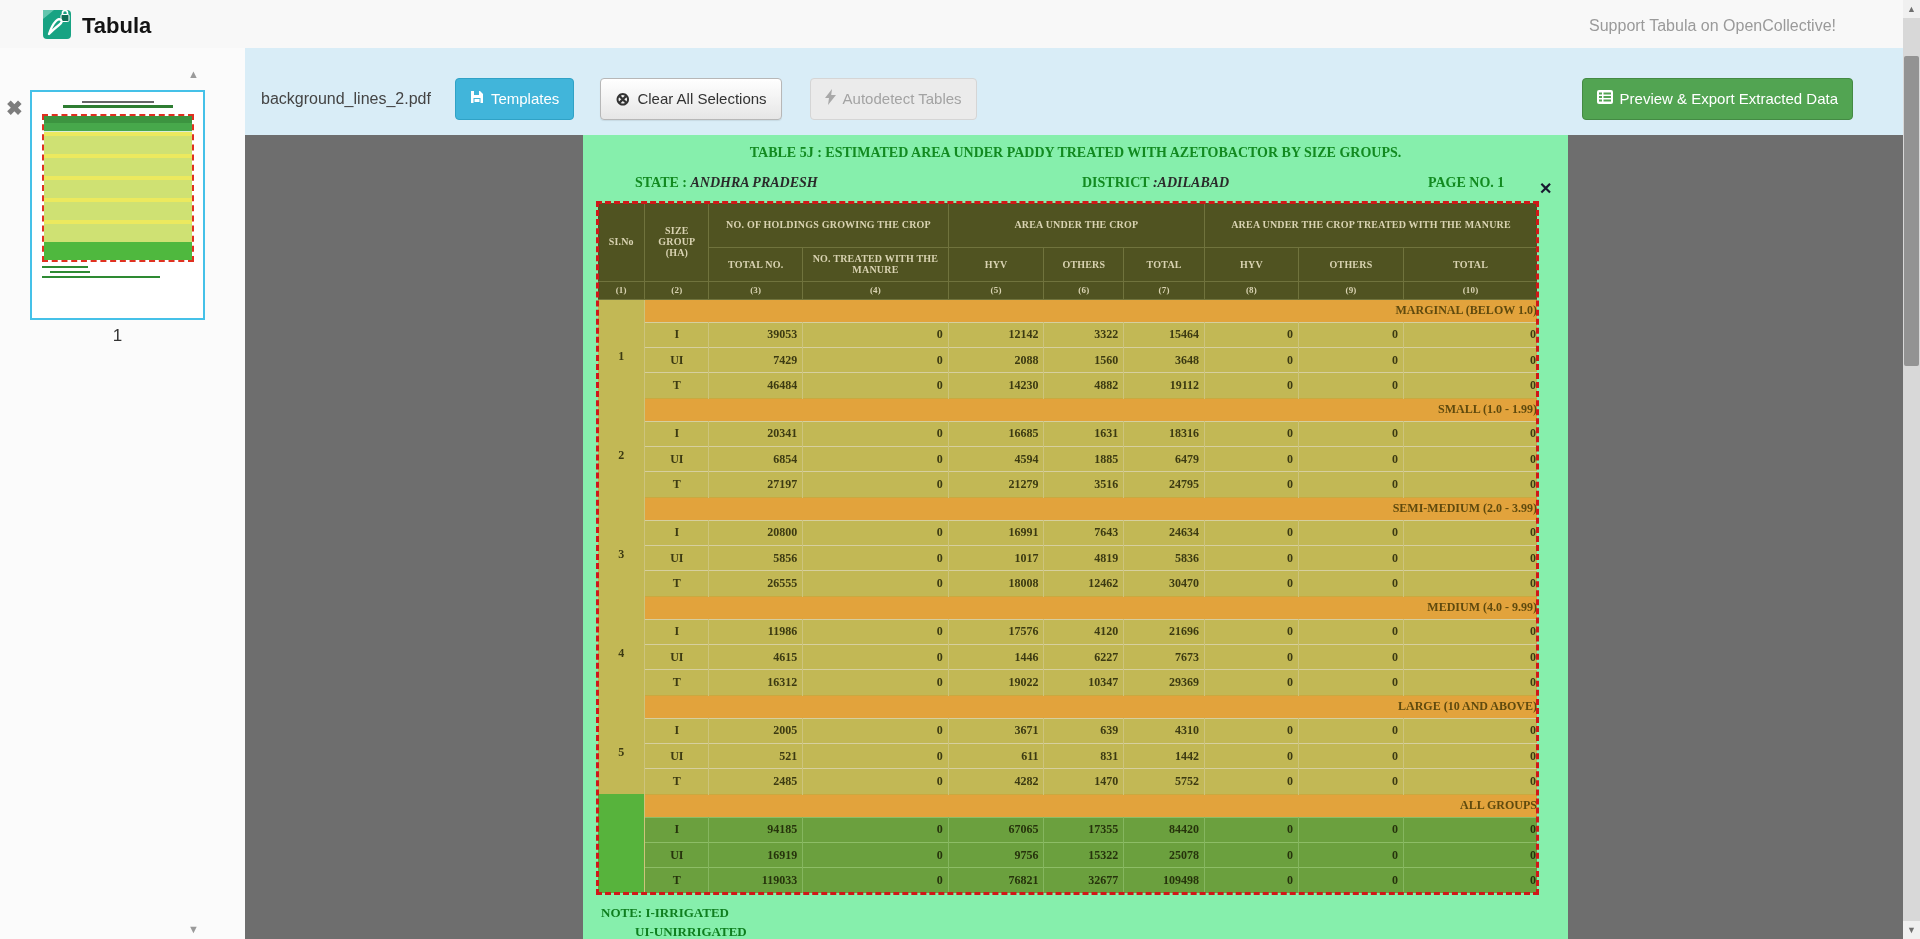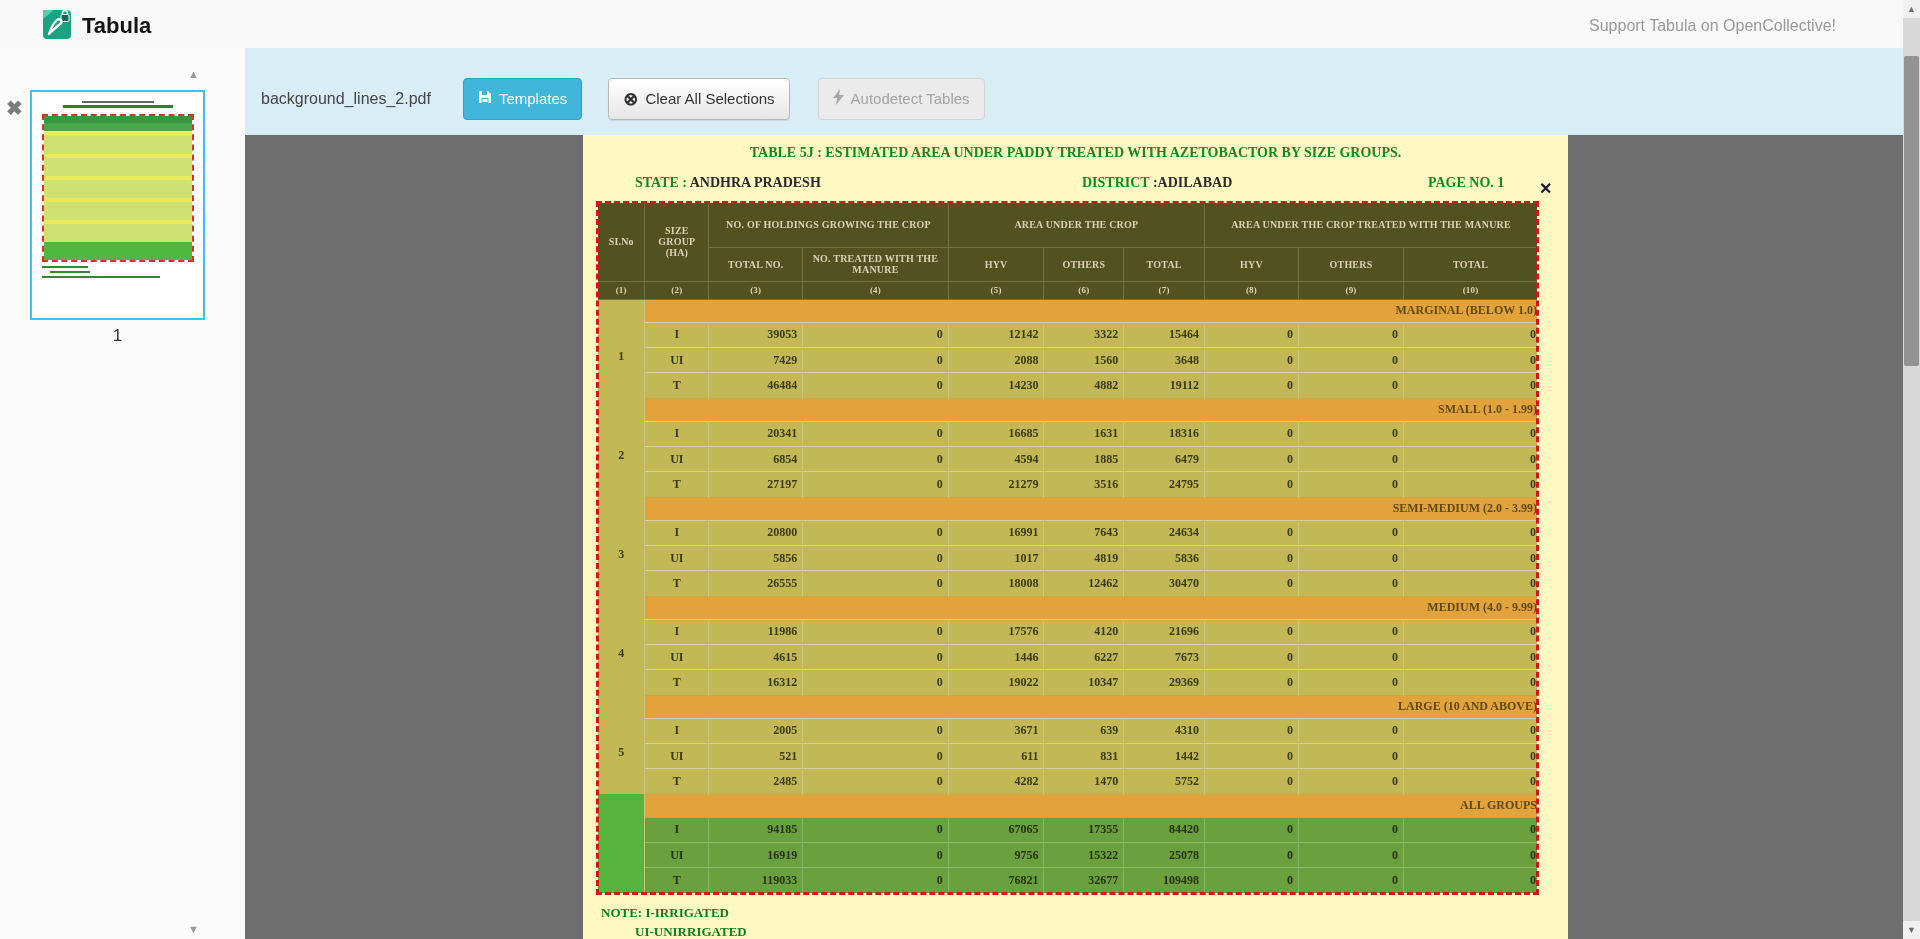--- a/index.html
+++ b/index.html
@@ -35,43 +35,43 @@
   .mini-notes div { height:2px; background:#2e8a33; margin-bottom:3px; }
   .mini-n1 { width:46px; } .mini-n2 { width:40px; margin-left:8px; } .mini-n3 { width:118px; }
   .page-num { position:absolute; left:30px; top:278px; width:175px; text-align:center;
     font-size:17px; color:#333; }
   .side-arrow { position:absolute; color:#9a9a9a; font-size:11px; right:46px; cursor:pointer; }
   .side-arrow.up { top:20px; } .side-arrow.down { bottom:4px; }
 
   
   .toolbar { position:absolute; left:245px; top:48px; width:1675px; height:87px;
     background:#d9edf7; display:flex; align-items:center; padding:14px 0 0 16px; }
-  .filename { font-size:16px; color:#444; margin-right:32px; }
+  .filename { font-size:16px; color:#444; margin-right:24px; }
   .btn { display:inline-flex; align-items:center; gap:7px; font-size:15px;
     padding:0 14px; height:42px; border-radius:4px; cursor:pointer;
     font-family:"Liberation Sans", sans-serif; }
   .btn-templates { background:#41b5da; border:1px solid #30a2c6; color:#fff; margin-right:26px; }
   .btn-clear { background:linear-gradient(#ffffff,#e6e6e6); border:1px solid #b7b7b7;
     color:#333; margin-right:28px; box-shadow:0 1px 1px rgba(0,0,0,.08); }
   .btn-autodetect { background:#ebebeb; border:1px solid #d5d5d5; color:#a3a3a3; cursor:default; }
   .btn-export { margin-left:auto; margin-right:67px; background:#52a452;
     border:1px solid #448a44; color:#fff; }
   .clear-x { font-size:18px; font-weight:bold; line-height:1; }
 
   
   .viewport { position:absolute; left:245px; top:135px; width:1675px; height:804px; background:#6e6e6e; }
-  .pdf-page { position:absolute; left:338px; top:0; width:985px; height:804px; background:#fef9c3;
+  .pdf-page { position:absolute; left:338px; top:0; width:985px; height:804px; background:#86efac;
     font-family:"Liberation Serif", serif; }
   .doc-title { position:absolute; top:10px; left:0; width:100%; text-align:center;
     font-size:14px; font-weight:bold; color:#128a20; }
   .doc-meta { position:absolute; top:40px; left:0; width:100%; font-size:14px; font-weight:bold; }
   .meta-state { position:absolute; left:52px; }
   .meta-district { position:absolute; left:499px; }
   .meta-page { position:absolute; left:845px; color:#128a20; }
-  .lbl-green { color:#128a20; } .lbl-dark { color:#2a2a2a; }
+  .lbl-green { color:#128a20; } .lbl-dark { color:#2a2a2a;font-style:italic; }
   .sel-close { position:absolute; top:44px; left:956px; font-size:16px; font-weight:bold;
     color:#181830; background:none; border:none; cursor:pointer; }
 
   
   .selection-wrap { position:absolute; left:15px; top:68px; width:939px; height:690px; }
   .selection-border { position:absolute; inset:-2px; border:3px dashed #d01818;
     pointer-events:auto; cursor:move; z-index:5; }
   table.grid { width:939px; height:690px; border-collapse:collapse; table-layout:fixed; }
   table.grid th, table.grid td { font-family:"Liberation Serif", serif; overflow:hidden; }
   thead th { background:#505321; color:#d9d3b2; font-size:10px; font-weight:bold;
@@ -170,20 +170,34 @@
       <span>Clear All Selections</span>
     </button>
     <button class="btn btn-autodetect">
       <span>
         <svg width="11" height="16" viewBox="0 0 11 16">
           <path d="M7 0 L0 9 h4 L3 16 L11 6 H6.2 Z" fill="#a8a8a8"></path>
         </svg>
       </span>
       <span>Autodetect Tables</span>
     </button>
+    <button class="btn btn-export">
+      <span>
+        <svg width="16" height="14" viewBox="0 0 16 14">
+          <rect x="0" y="0" width="16" height="14" rx="2" fill="#fff"></rect>
+          <rect x="2" y="2.5" width="3" height="2" fill="#52a452"></rect>
+          <rect x="6.5" y="2.5" width="7.5" height="2" fill="#52a452"></rect>
+          <rect x="2" y="6" width="3" height="2" fill="#52a452"></rect>
+          <rect x="6.5" y="6" width="7.5" height="2" fill="#52a452"></rect>
+          <rect x="2" y="9.5" width="3" height="2" fill="#52a452"></rect>
+          <rect x="6.5" y="9.5" width="7.5" height="2" fill="#52a452"></rect>
+        </svg>
+      </span>
+      <span>Preview &amp; Export Extracted Data</span>
+    </button>
   </div>
 
   <div class="viewport">
     <div class="pdf-page">
       <div class="doc-title">TABLE 5J : ESTIMATED AREA UNDER PADDY  TREATED WITH AZETOBACTOR BY SIZE GROUPS.</div>
       <div class="doc-meta">
         <span class="meta-state">
           <span class="lbl-green">STATE :</span>
           <span class="lbl-dark">ANDHRA PRADESH</span>
         </span>

